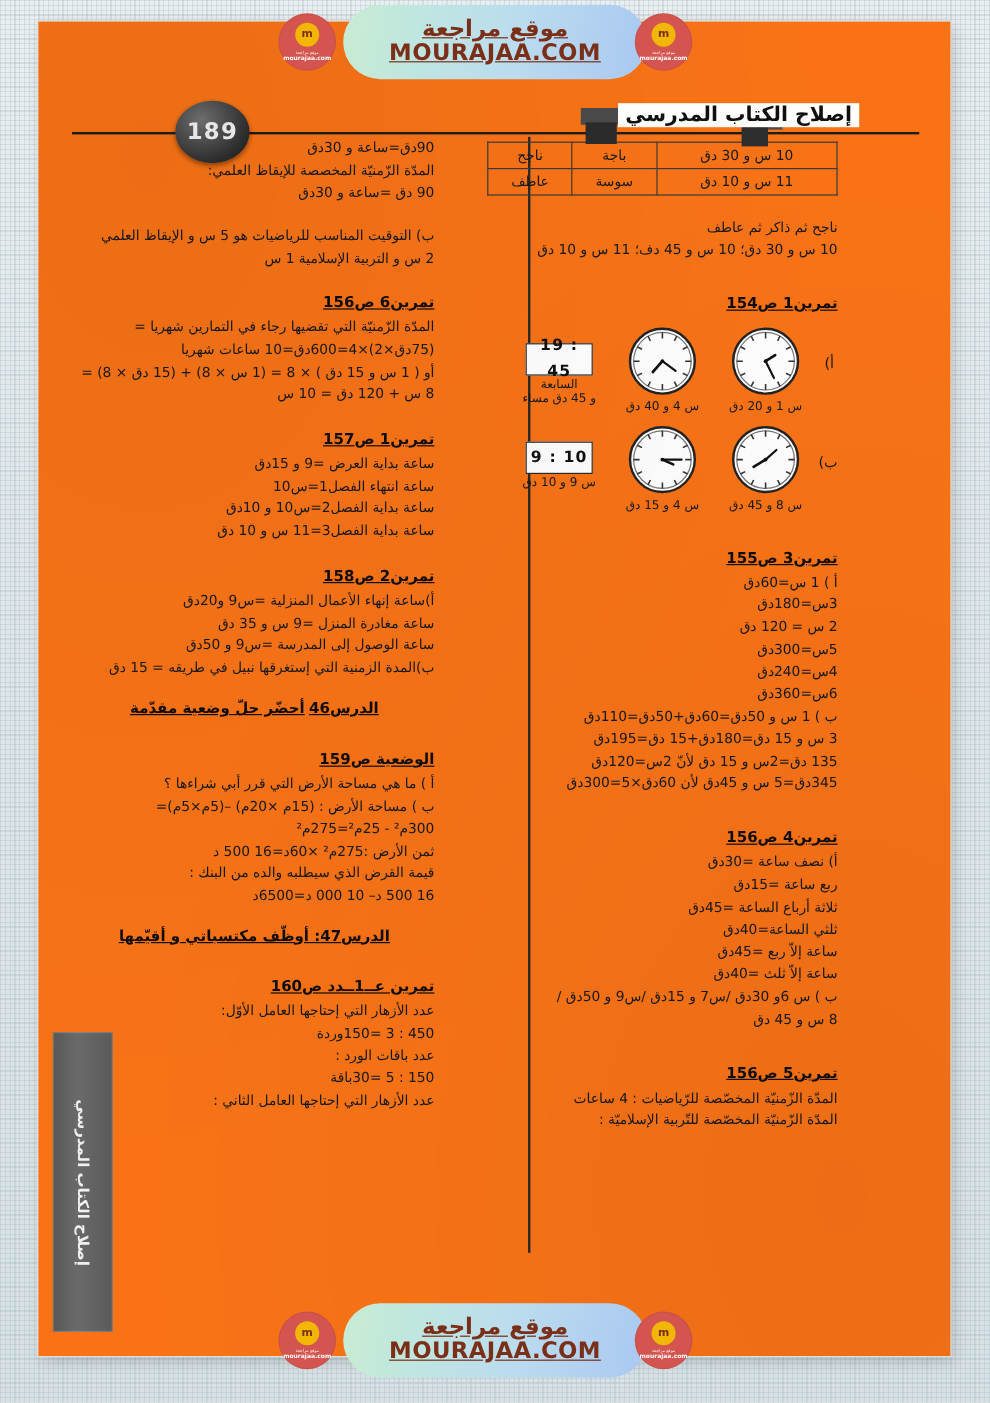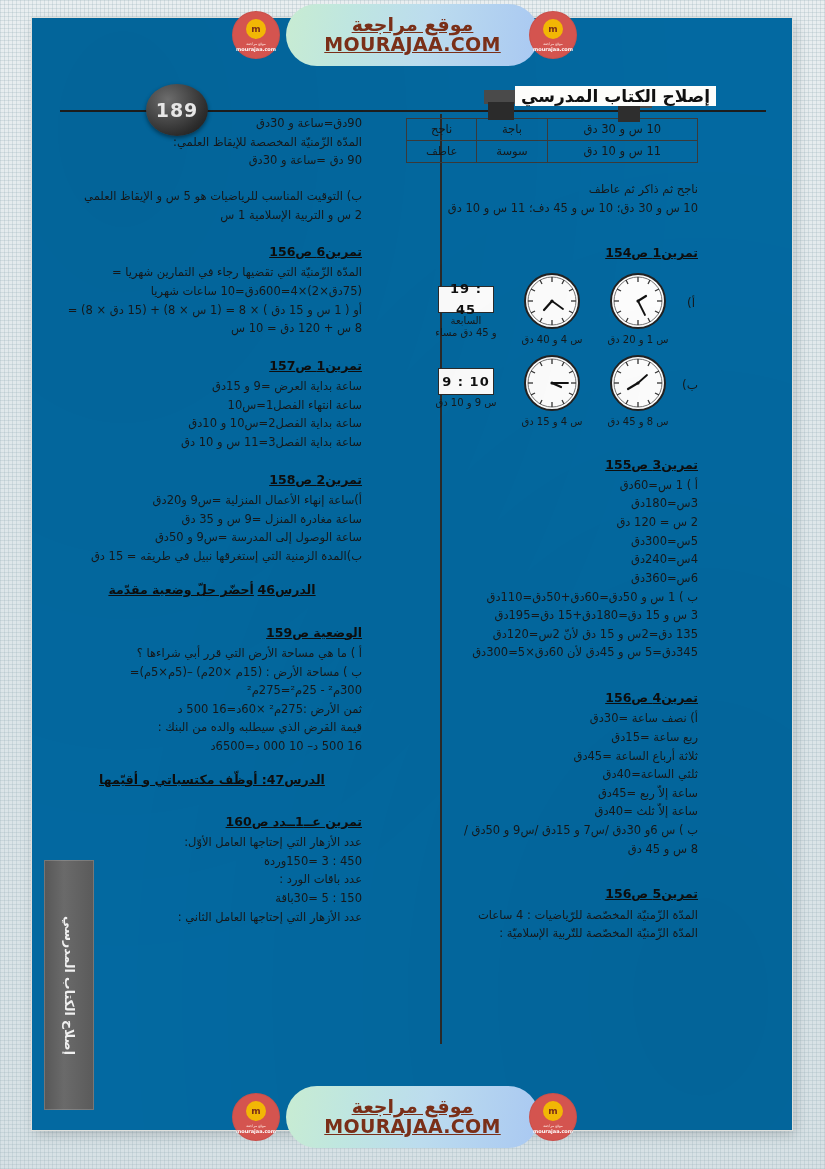--- a/index.html
+++ b/index.html
@@ -15,21 +15,21 @@
     position:absolute;inset:0;
     background:
       repeating-linear-gradient(0deg, rgba(160,182,190,.30) 0 1px, rgba(0,0,0,0) 1px 4px),
       repeating-linear-gradient(90deg, rgba(160,182,190,.30) 0 1px, rgba(0,0,0,0) 1px 4px),
       linear-gradient(180deg,#e9eef0 0%, #dfe7ea 40%, #d7e1e5 100%);
   }
 
   
   .sheet{
     position:absolute;left:32px;top:18px;width:760px;height:1112px;
-    background:#0369a1;
+    background:#f97316;
     box-shadow:0 0 0 1px #dfe0dc, 3px 4px 12px rgba(0,0,0,.18);
   }
   .sheet::after{
     content:"";position:absolute;inset:0;pointer-events:none;
     background:
       radial-gradient(ellipse at 12% 10%, rgba(0,0,0,.05), rgba(0,0,0,0) 60%),
       radial-gradient(ellipse at 88% 88%, rgba(0,0,0,.05), rgba(0,0,0,0) 62%);
     mix-blend-mode:multiply;
   }
 

